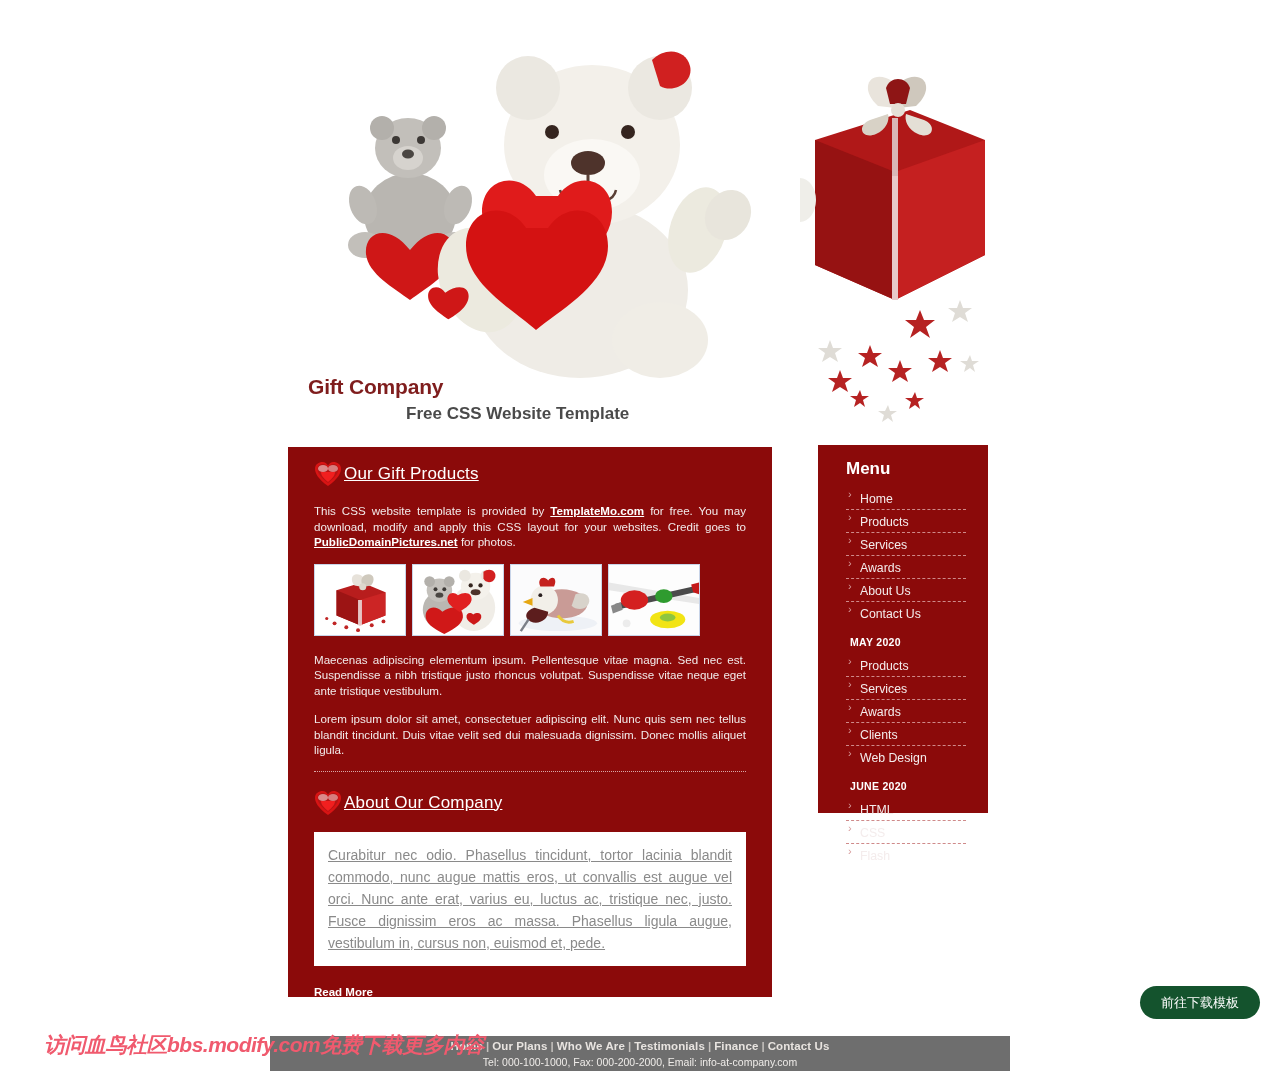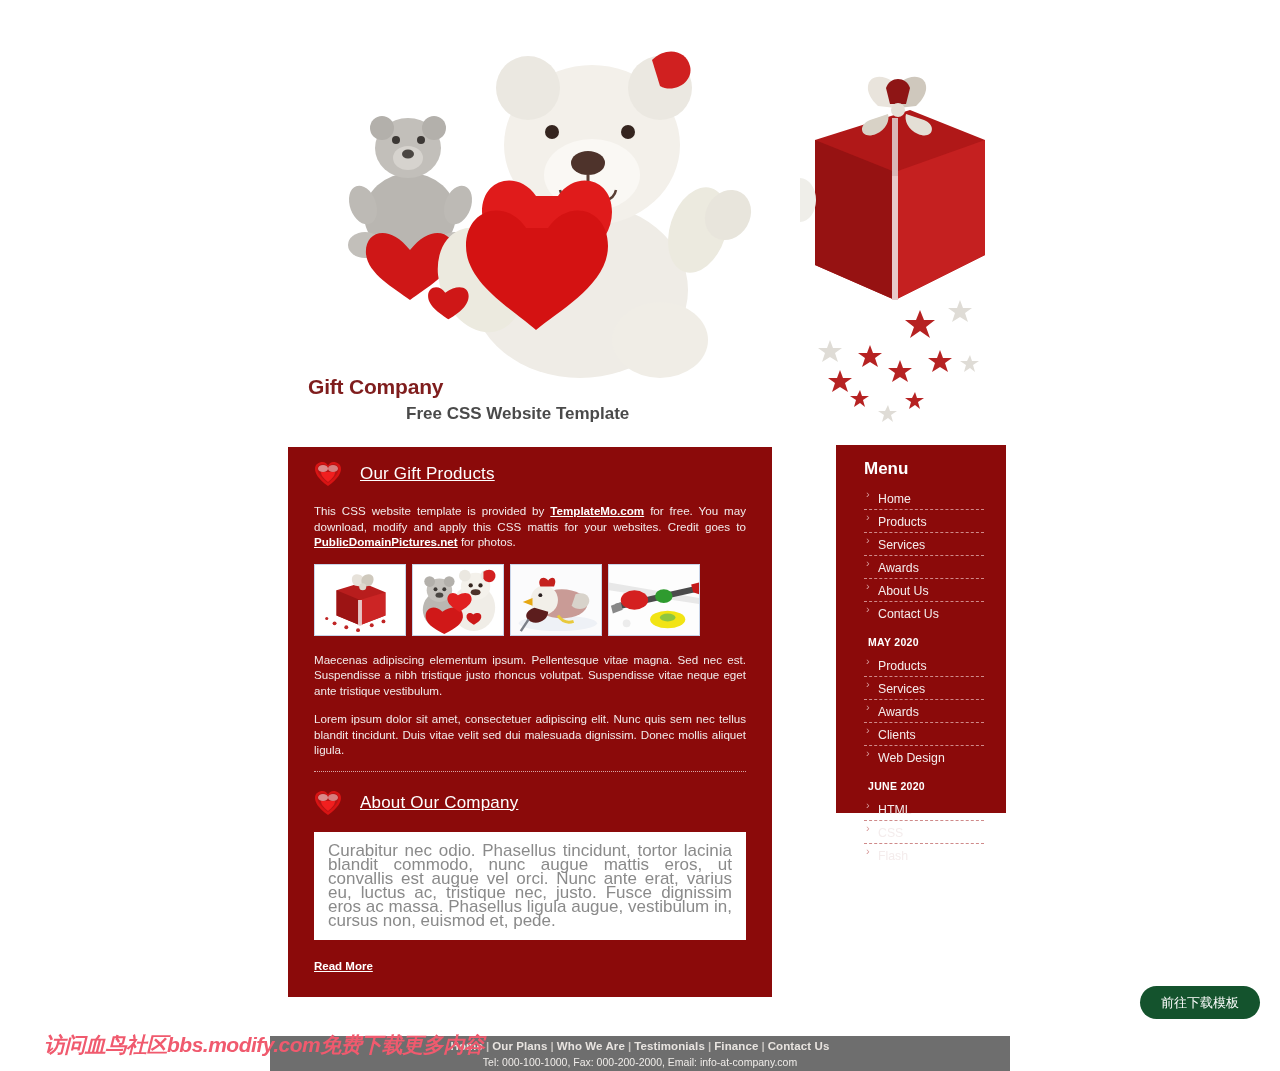--- a/index.html
+++ b/index.html
@@ -61,30 +61,30 @@
   
   .content {
     position: absolute;
     left: 288px; top: 447px;
     width: 484px; height: 550px;
     background: #8b0a0a;
     padding: 14px 26px 18px 26px;
   }
   .sidebar {
     position: absolute;
-    left: 836px; top: 445px;
+    left: 818px; top: 445px;
     width: 170px; height: 368px;
     background: #8b0a0a;
     padding: 14px 22px 14px 28px;
   }
 
   
   .section-head {
     display: flex; align-items: center;
-    gap: 18px;
+    gap: 2px;
     margin: 0 0 16px 0;
     text-align: center;
   }
   .heart-icon { width: 28px; height: 26px; flex: 0 0 28px; }
   .section-title {
     font-size: 17px; font-weight: normal;
     color: #ffffff;
     text-decoration: underline;
     letter-spacing: 0.2px;
   }
@@ -116,25 +116,26 @@
     border: 0;
     border-top: 1px dotted #d8a8a8;
     margin: 4px 0 18px 0;
   }
   .quote-box {
     background: #ffffff;
     padding: 12px 14px;
     margin: 14px 0 16px 0;
   }
   .quote-text {
-    font-size: 17px;
-    line-height: 14px;
+    font-size: 14px;
+    line-height: 22px;
     color: #8a8a8a;
     text-align: justify;
     margin: 0;
+    text-decoration: underline;
   }
   .read-more {
     display: inline-block;
     font-size: 11.5px; font-weight: bold;
     color: #ffffff;
     text-decoration: underline;
   }
 
   
   .menu-title {
@@ -324,21 +325,21 @@
           <path d="M14 22 C6 16 3.5 11.5 3.5 8 C3.5 4.5 6.3 3 8.6 3 C10.8 3 12.8 4.4 14 6.6 C15.2 4.4 17.2 3 19.4 3 C21.7 3 24.5 4.5 24.5 8 C24.5 11.5 22 16 14 22 Z" fill="#9c1414" opacity="0.55"></path>
           <ellipse cx="9" cy="7.5" rx="5" ry="3.6" fill="#ffffff" opacity="0.5"></ellipse>
           <ellipse cx="19" cy="7.5" rx="5" ry="3.6" fill="#ffffff" opacity="0.45"></ellipse>
           <path d="M14 21 C9 17 7 14 7 11 L21 11 C21 14 19 17 14 21 Z" fill="#ff2222" opacity="0.8"></path>
         </svg>
       </span>
       <span class="section-title">Our Gift Products</span>
     </div>
 
     <p class="body-text">
-      <span>This CSS website template is provided by </span><a class="inline-link" href="#">TemplateMo.com</a><span> for free. You may download, modify and apply this CSS mattis for your websites. Credit goes to </span><a class="inline-link" href="#">PublicDomainPictures.net</a><span> for photos.</span>
+      <span>This CSS website template is provided by </span><a class="inline-link" href="#">TemplateMo.com</a><span> for free. You may download, modify and apply this CSS layout for your websites. Credit goes to </span><a class="inline-link" href="#">PublicDomainPictures.net</a><span> for photos.</span>
     </p>
 
     <div class="thumbs">
       <div class="thumb">
         <svg viewBox="0 0 92 72" preserveAspectRatio="none" aria-hidden="true">
           <rect width="92" height="72" fill="#ffffff"></rect>
           <path d="M22 26 L48 18 L72 28 L72 52 L46 62 L22 52 Z" fill="#b81d1d"></path>
           <path d="M22 26 L46 36 L46 62 L22 52 Z" fill="#9c1414"></path>
           <path d="M46 36 L72 28 L72 52 L46 62 Z" fill="#cc2525"></path>
           <rect x="44" y="36" width="4" height="26" fill="#e6c5c5"></rect>

